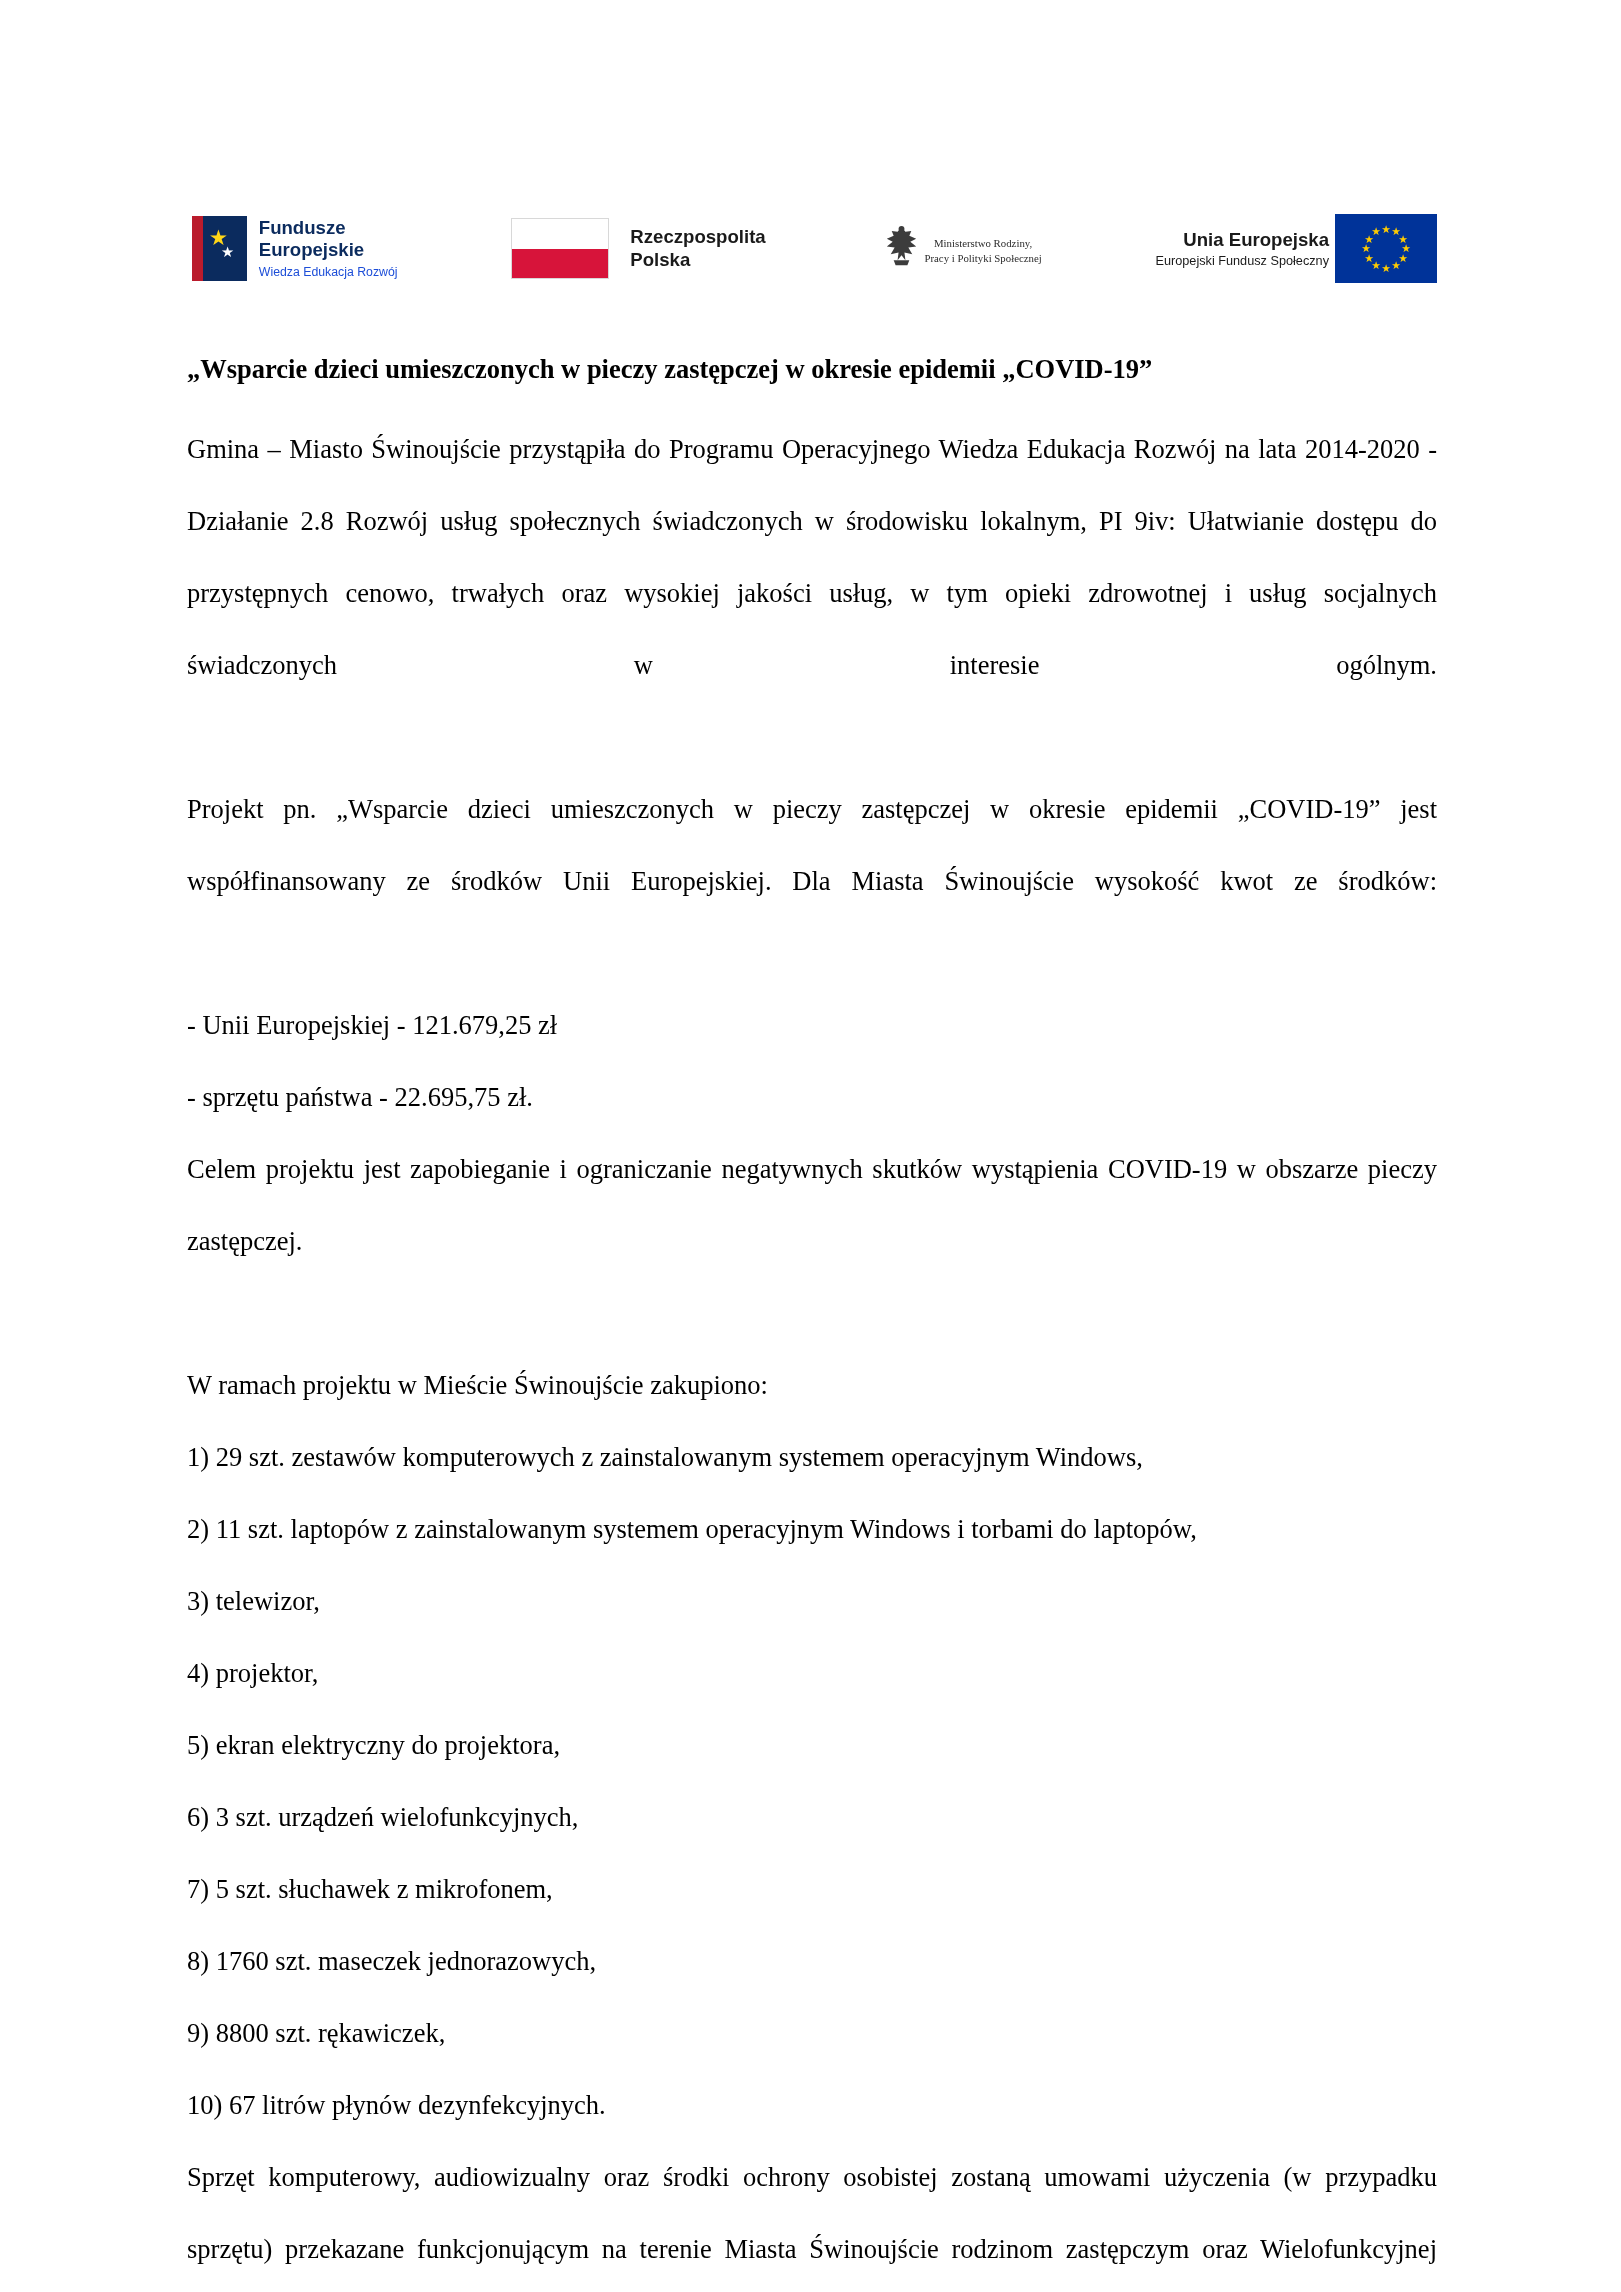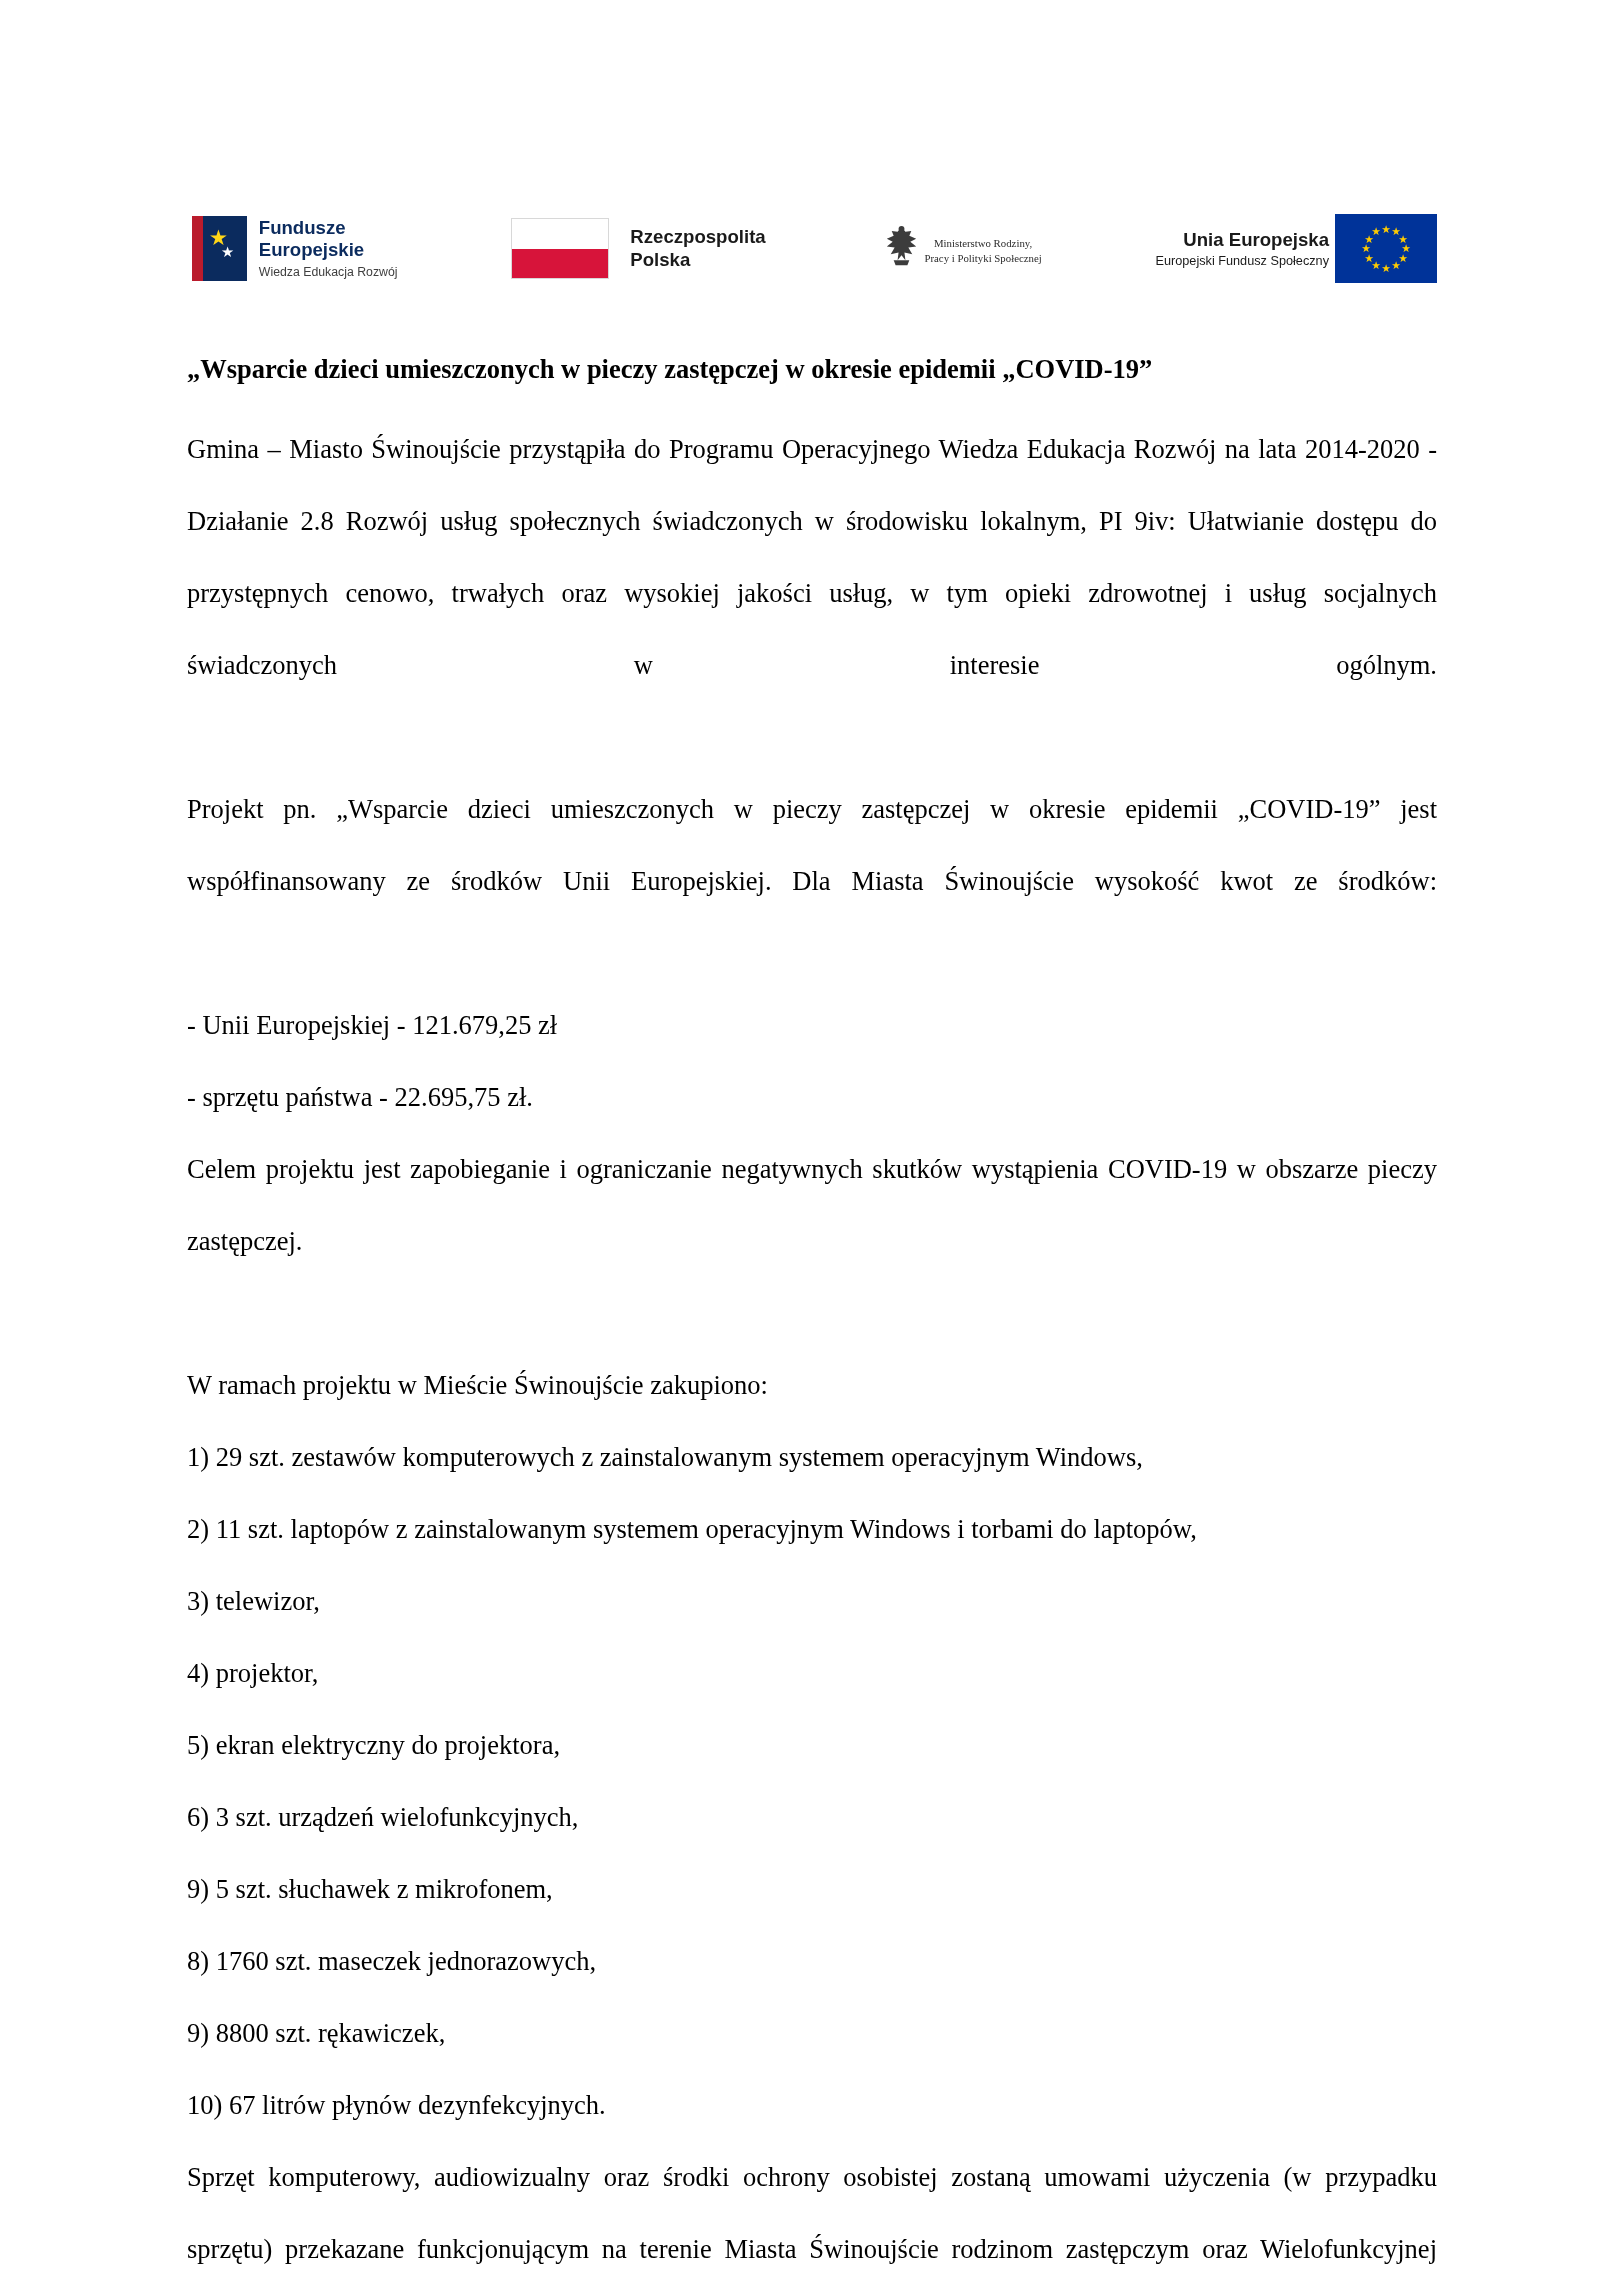--- a/index.html
+++ b/index.html
@@ -95,21 +95,21 @@
     font-weight: bold;
     color: #0B2B5E;
   }
   .fe-text .l2 {
     font-size: 18.6px;
     font-weight: bold;
     color: #0B2B5E;
   }
   .fe-text .l3 {
     font-size: 12.3px;
-    color: #404040;
+    color: #1d4ed8;
     margin-top: 3.9px;
   }
 
   
   .rp-logo {
     display: flex;
     align-items: center;
     gap: 21px;
   }
   .rp-flag {
@@ -298,21 +298,21 @@
     <p class="plain">- Unii Europejskiej - 121.679,25 zł</p>
     <p class="plain">- sprzętu państwa - 22.695,75 zł.</p>
     <p class="just">Celem projektu jest zapobieganie i ograniczanie negatywnych skutków wystąpienia COVID-19 w obszarze pieczy zastępczej.</p>
     <p class="plain">W ramach projektu w Mieście Świnoujście zakupiono:</p>
     <p class="plain">1) 29 szt. zestawów komputerowych z zainstalowanym systemem operacyjnym Windows,</p>
     <p class="plain">2) 11 szt. laptopów z zainstalowanym systemem operacyjnym Windows i torbami do laptopów,</p>
     <p class="plain">3) telewizor,</p>
     <p class="plain">4) projektor,</p>
     <p class="plain">5) ekran elektryczny do projektora,</p>
     <p class="plain">6) 3 szt. urządzeń wielofunkcyjnych,</p>
-    <p class="plain">9) 5 szt. słuchawek z mikrofonem,</p>
+    <p class="plain">7) 5 szt. słuchawek z mikrofonem,</p>
     <p class="plain">8) 1760 szt. maseczek jednorazowych,</p>
     <p class="plain">9) 8800 szt. rękawiczek,</p>
     <p class="plain">10) 67 litrów płynów dezynfekcyjnych.</p>
     <p class="just">Sprzęt komputerowy, audiowizualny oraz środki ochrony osobistej zostaną umowami użyczenia (w przypadku sprzętu) przekazane funkcjonującym na terenie Miasta Świnoujście rodzinom zastępczym oraz Wielofunkcyjnej Placówce Opiekuńczo – Wychowawczej w Świnoujściu.</p>
   </div>
 
 </div>
 
 
 </body></html>

